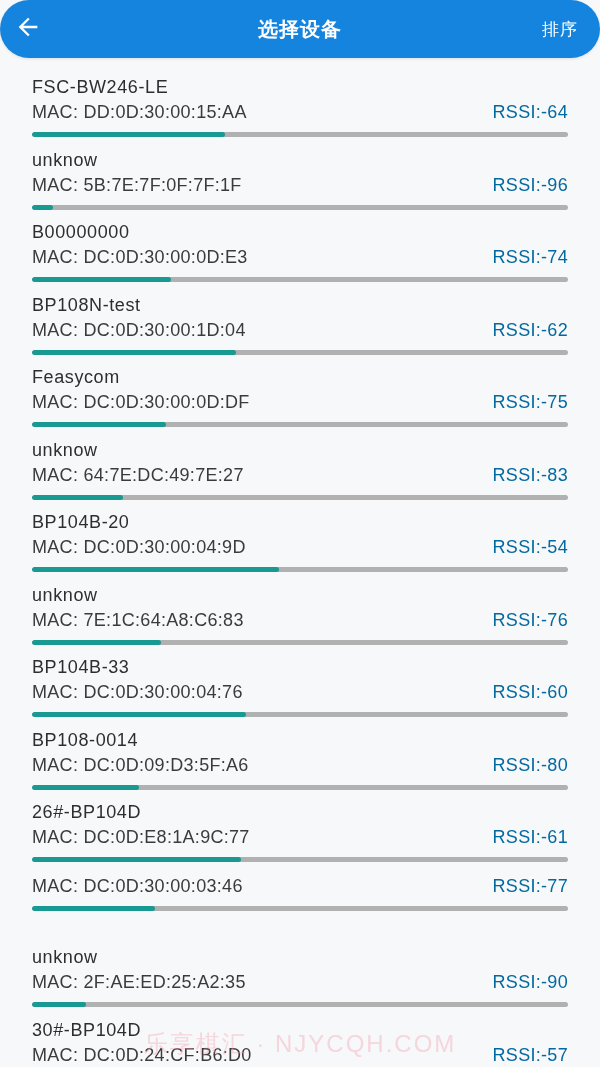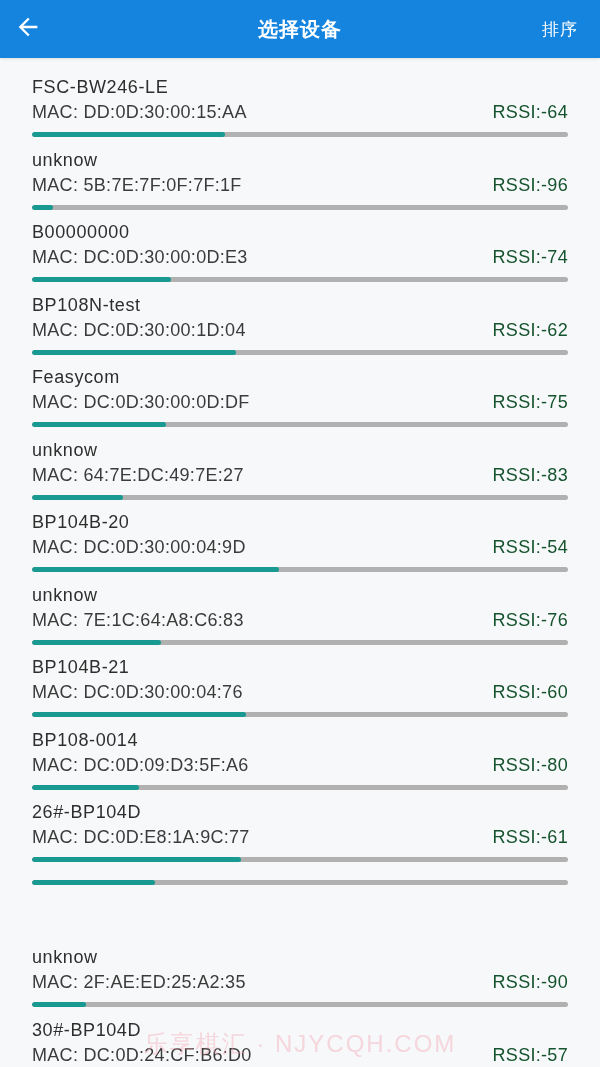--- a/index.html
+++ b/index.html
@@ -12,20 +12,21 @@
   }
   
   .appbar {
     height: 58px;
     background: #1484DE;
     display: flex;
     align-items: center;
     position: relative;
     box-shadow: 0 1px 3px rgba(0,0,0,0.10);
     z-index: 10;
+    border-radius: 29px;
   }
   .back-btn {
     width: 56px; height: 58px;
     display: flex; align-items: center; justify-content: center;
     cursor: pointer;
   }
   .appbar-title {
     position: absolute;
     left: 50%; top: 50%;
     transform: translate(-50%, -50%);
@@ -70,21 +71,21 @@
     line-height: 26px;
   }
   .device-mac {
     font-size: 18px;
     color: #3B3B3B;
     letter-spacing: 0.3px;
     white-space: nowrap;
   }
   .device-rssi {
     font-size: 18px;
-    color: #14532d;
+    color: #0369a1;
     letter-spacing: 0.3px;
     white-space: nowrap;
   }
   .signal-track {
     margin-top: 7px;
     height: 5px;
     width: 100%;
     background: #B1B1B1;
     border-radius: 3px;
     overflow: hidden;
@@ -206,21 +207,21 @@
     <div class="device-row2">
       <span class="device-mac">MAC: 7E:1C:64:A8:C6:83</span>
       <span class="device-rssi">RSSI:-76</span>
     </div>
     <div class="signal-track">
       <div class="signal-fill" style="width: 24%;"></div>
     </div>
   </div>
 
   <div class="device-item">
-    <div class="device-name">BP104B-21</div>
+    <div class="device-name">BP104B-33</div>
     <div class="device-row2">
       <span class="device-mac">MAC: DC:0D:30:00:04:76</span>
       <span class="device-rssi">RSSI:-60</span>
     </div>
     <div class="signal-track">
       <div class="signal-fill" style="width: 40%;"></div>
     </div>
   </div>
 
   <div class="device-item">
@@ -239,20 +240,24 @@
     <div class="device-row2">
       <span class="device-mac">MAC: DC:0D:E8:1A:9C:77</span>
       <span class="device-rssi">RSSI:-61</span>
     </div>
     <div class="signal-track">
       <div class="signal-fill" style="width: 39%;"></div>
     </div>
   </div>
 
   <div class="device-item">
+    <div class="device-row2">
+      <span class="device-mac">MAC: DC:0D:30:00:03:46</span>
+      <span class="device-rssi">RSSI:-77</span>
+    </div>
     <div class="signal-track">
       <div class="signal-fill" style="width: 23%;"></div>
     </div>
   </div>
 
   <div class="device-item">
     <div class="device-name">unknow</div>
     <div class="device-row2">
       <span class="device-mac">MAC: 2F:AE:ED:25:A2:35</span>
       <span class="device-rssi">RSSI:-90</span>

